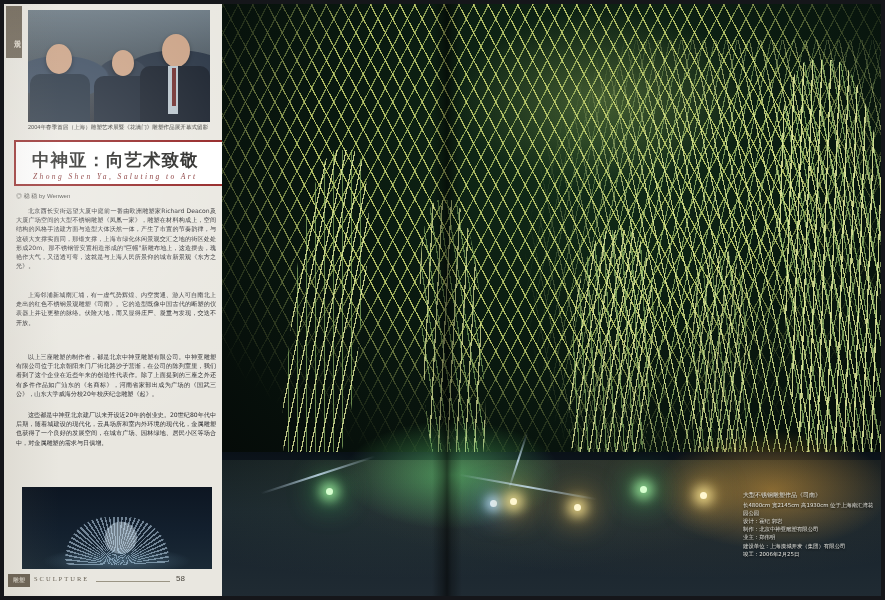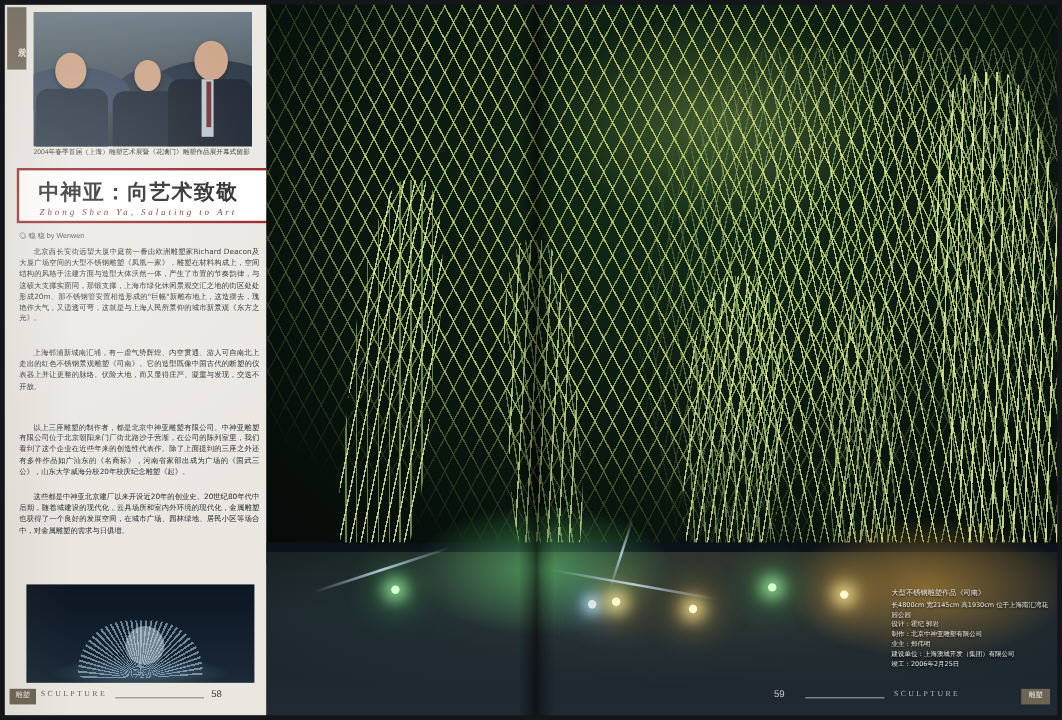--- a/index.html
+++ b/index.html
@@ -456,24 +456,18 @@
       <div>设计：霍纪 郭岩</div>
       <div>制作：北京中神亚雕塑有限公司</div>
       <div>业主：郑伟明</div>
       <div>建设单位：上海澳城开发（集团）有限公司</div>
       <div>竣工：2006年2月25日</div>
     </div>
   </div>
 
   <div class="gutter"></div>
 
-  <div class="footer-right">
-    <div class="pageno-r">59</div>
-    <div class="rule-r"></div>
-    <div class="foot-en-r">SCULPTURE</div>
-    <div class="foot-box-r">雕塑</div>
-  </div>
 
   <div class="edge-top"></div>
   <div class="edge-bottom"></div>
   <div class="edge-left"></div>
   <div class="edge-right"></div>
 </div>
 
 </body></html>

